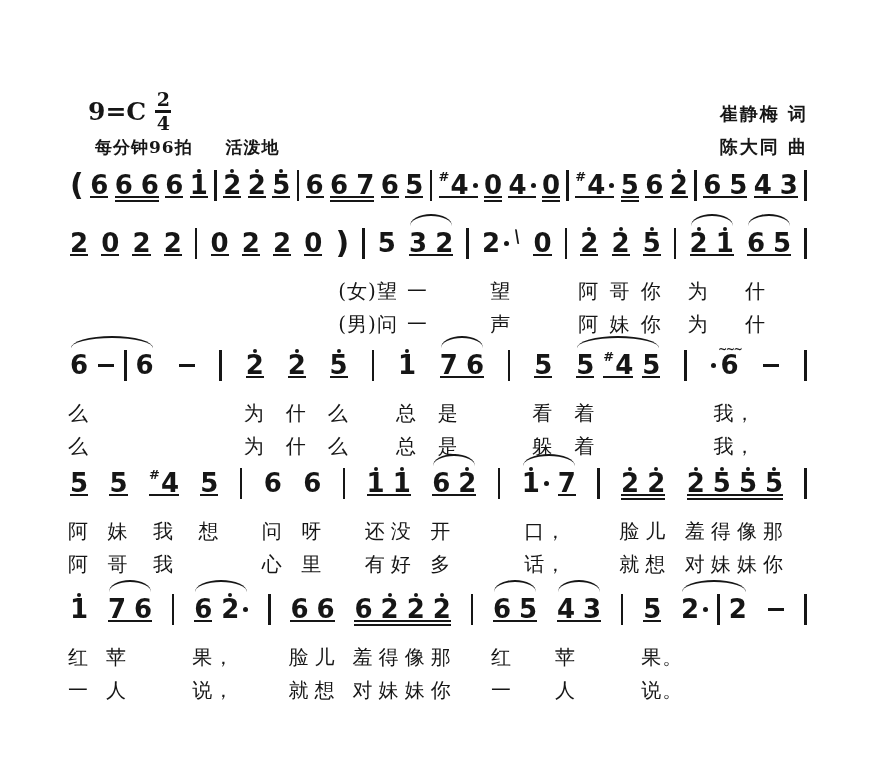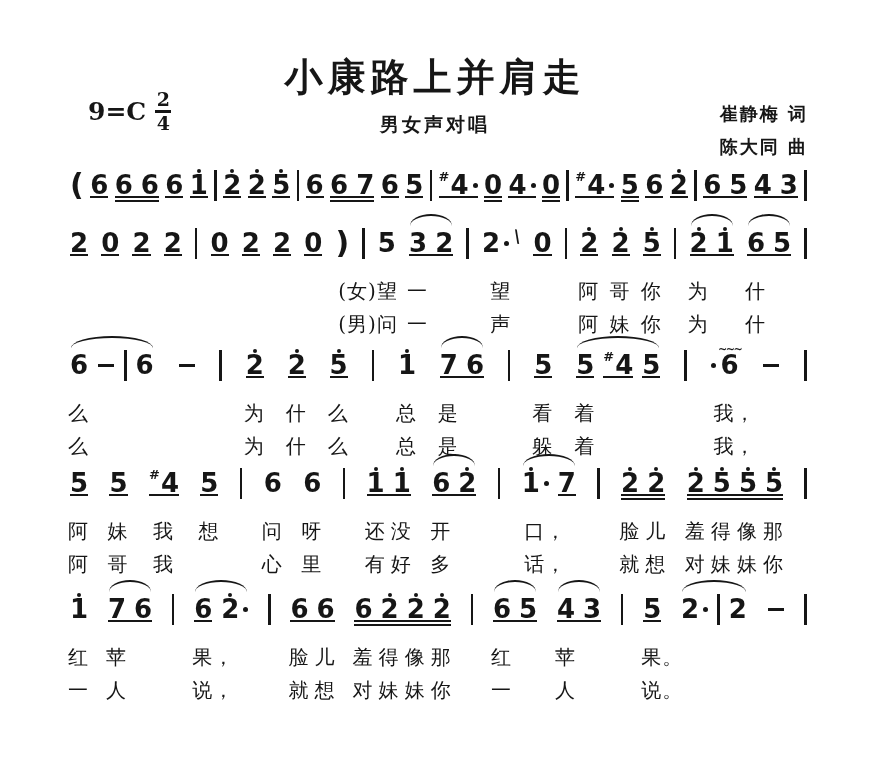--- a/index.html
+++ b/index.html
@@ -45,32 +45,34 @@
        border-top:2.5px solid #161616;border-radius:50% 50% 0 0/100% 100% 0 0}
   .dashn{width:18px;justify-content:center}
   .dashbar{width:16px;height:3px;background:#161616;display:inline-block}
   .lyr{position:absolute;font-size:20px;letter-spacing:1px;white-space:nowrap;
        font-family:"DejaVu Serif",serif;font-weight:500}
 </style>
 </head>
 <body>
 
 <div class="page">
-  <div class="title">小康路上并肩走</div>
-  <div class="subtitle">男女声对唱</div>
 
   <div class="keysig">
     <span>9=C</span>
     <span class="ts">
       <span>2</span>
       <i class="ts-line"></i>
       <span>4</span>
     </span>
   </div>
 
+  <div class="tempo">
+    <span>每分钟96拍</span>
+    <span class="mood">活泼地</span>
+  </div>
 
   <div class="credit lyricist">崔静梅 词</div>
   <div class="credit composer">陈大同 曲</div>
 
   <div class="score" id="score">
       <div class="system" style="top: 168px;">
         <div class="mrow">
           <span class="paren">(</span>
           <span class="note">
             <span class="core">6</span>

